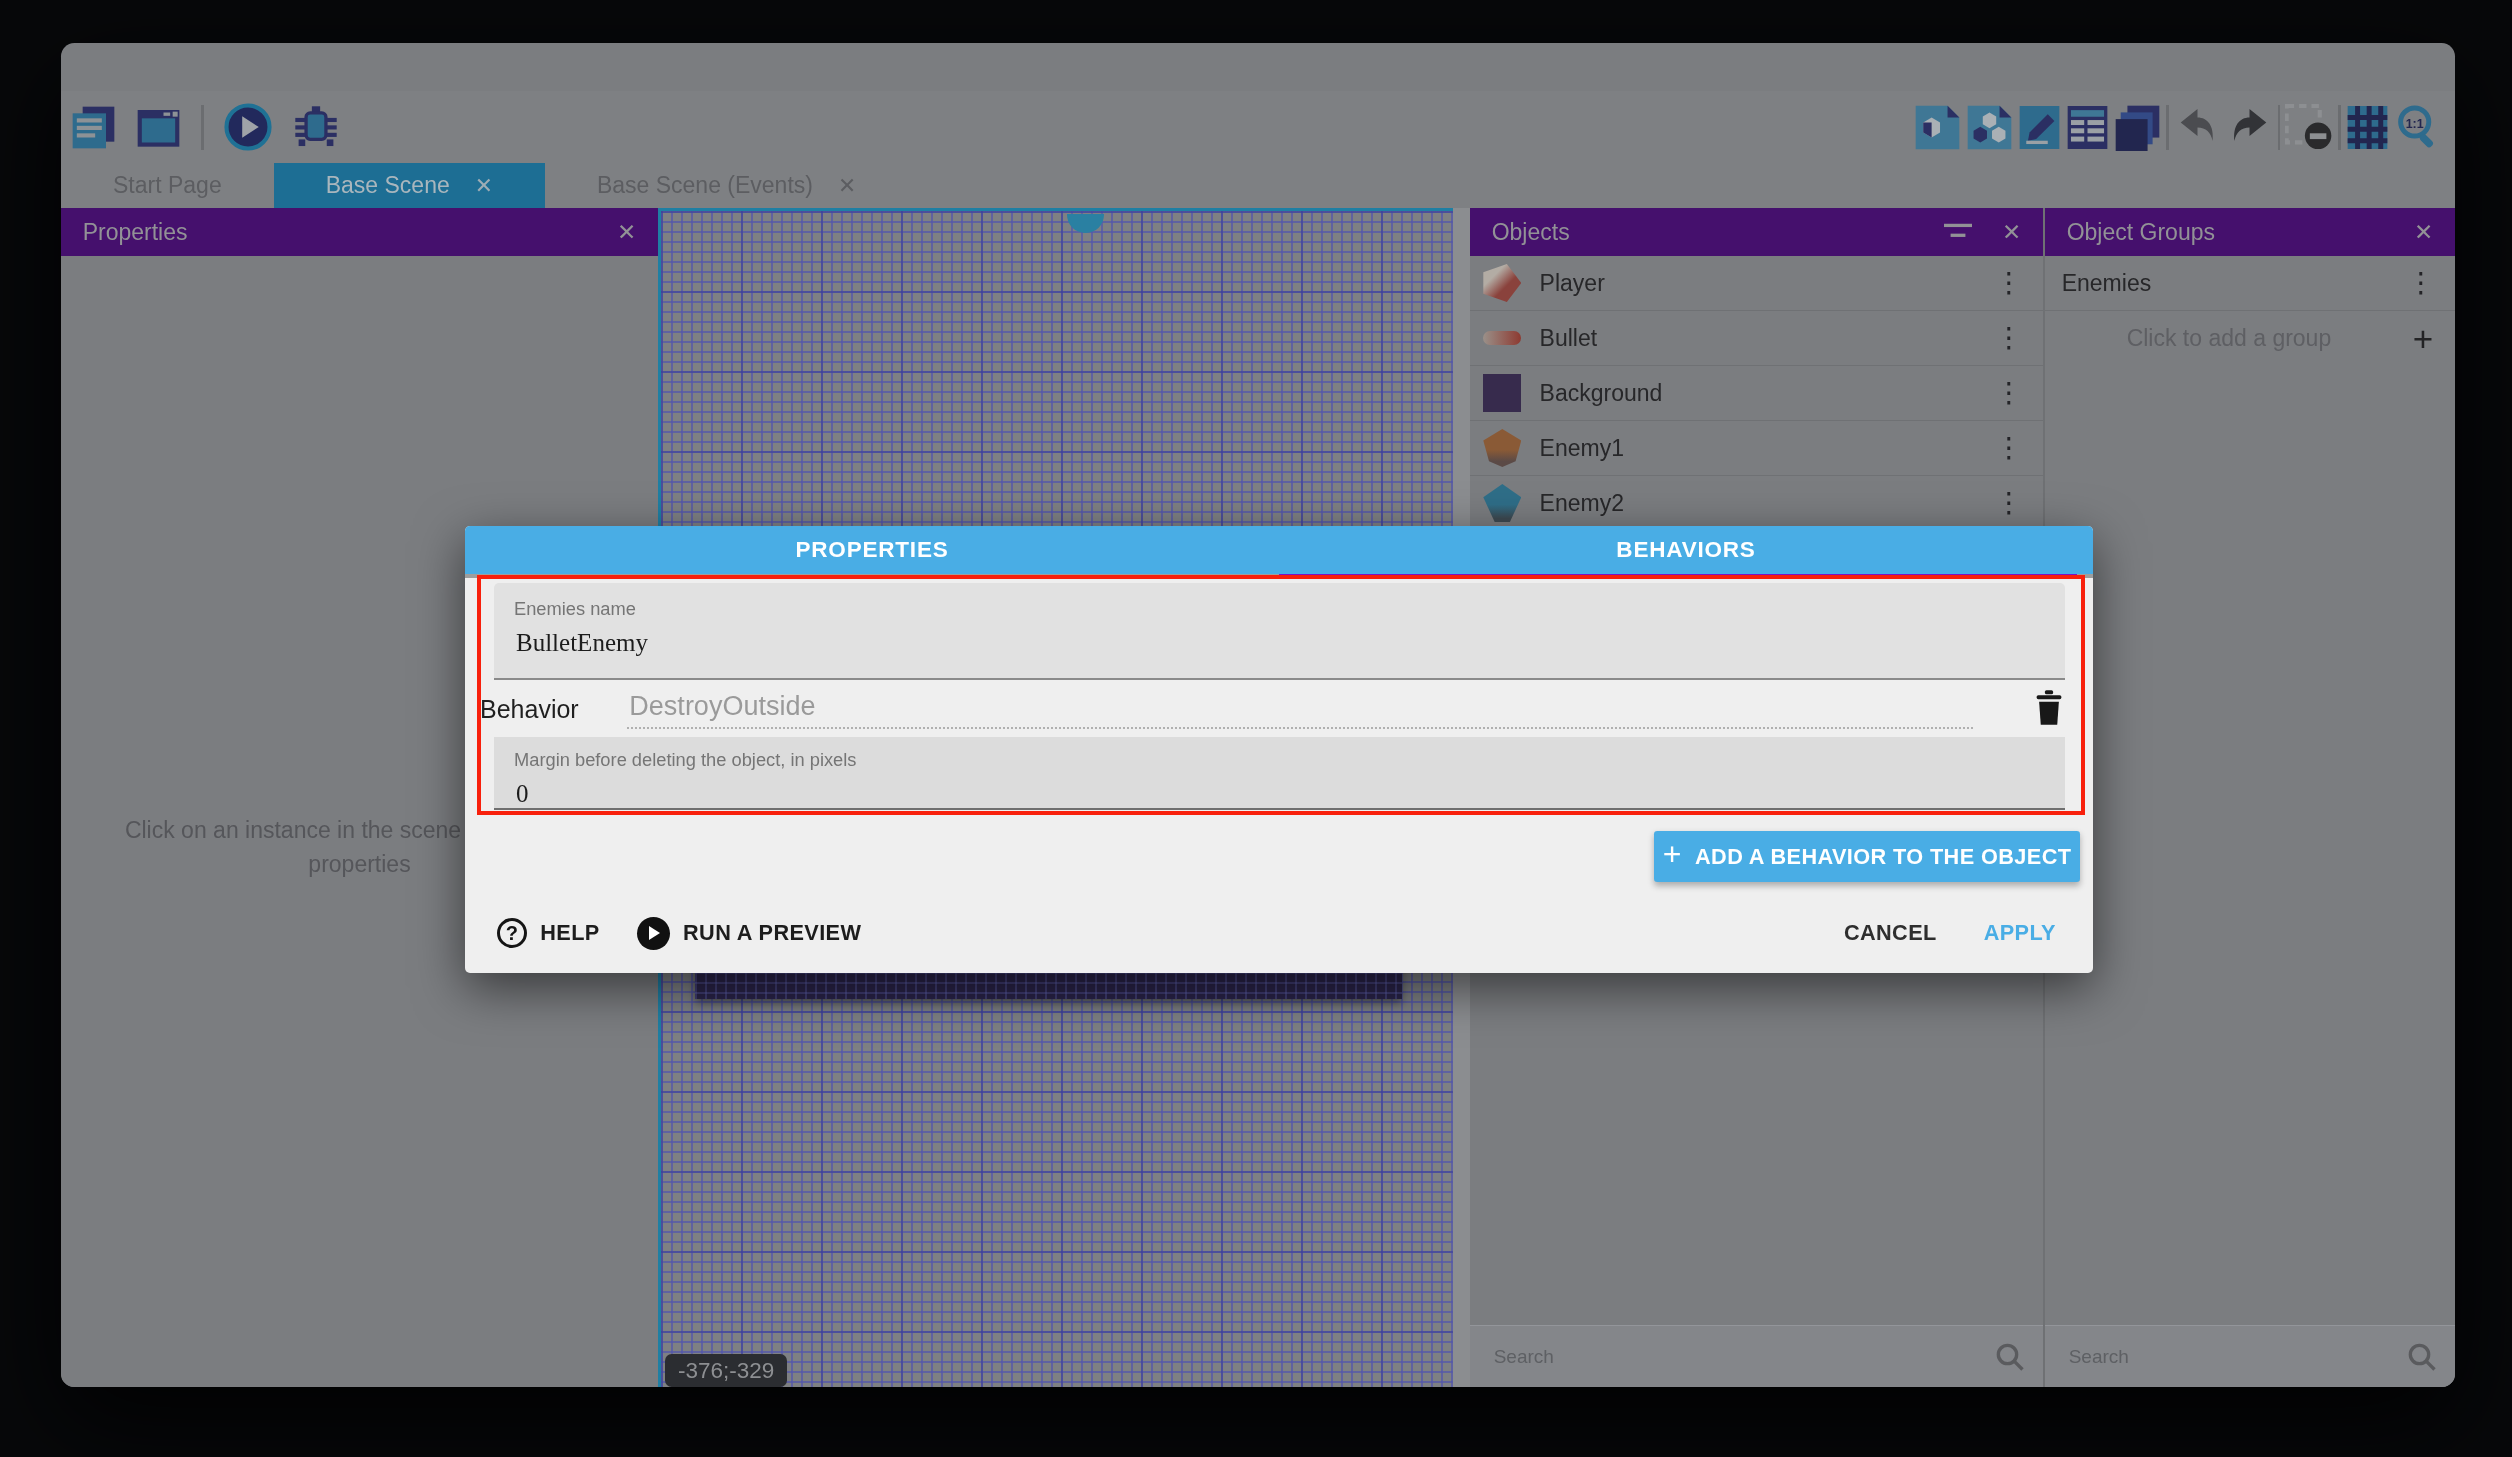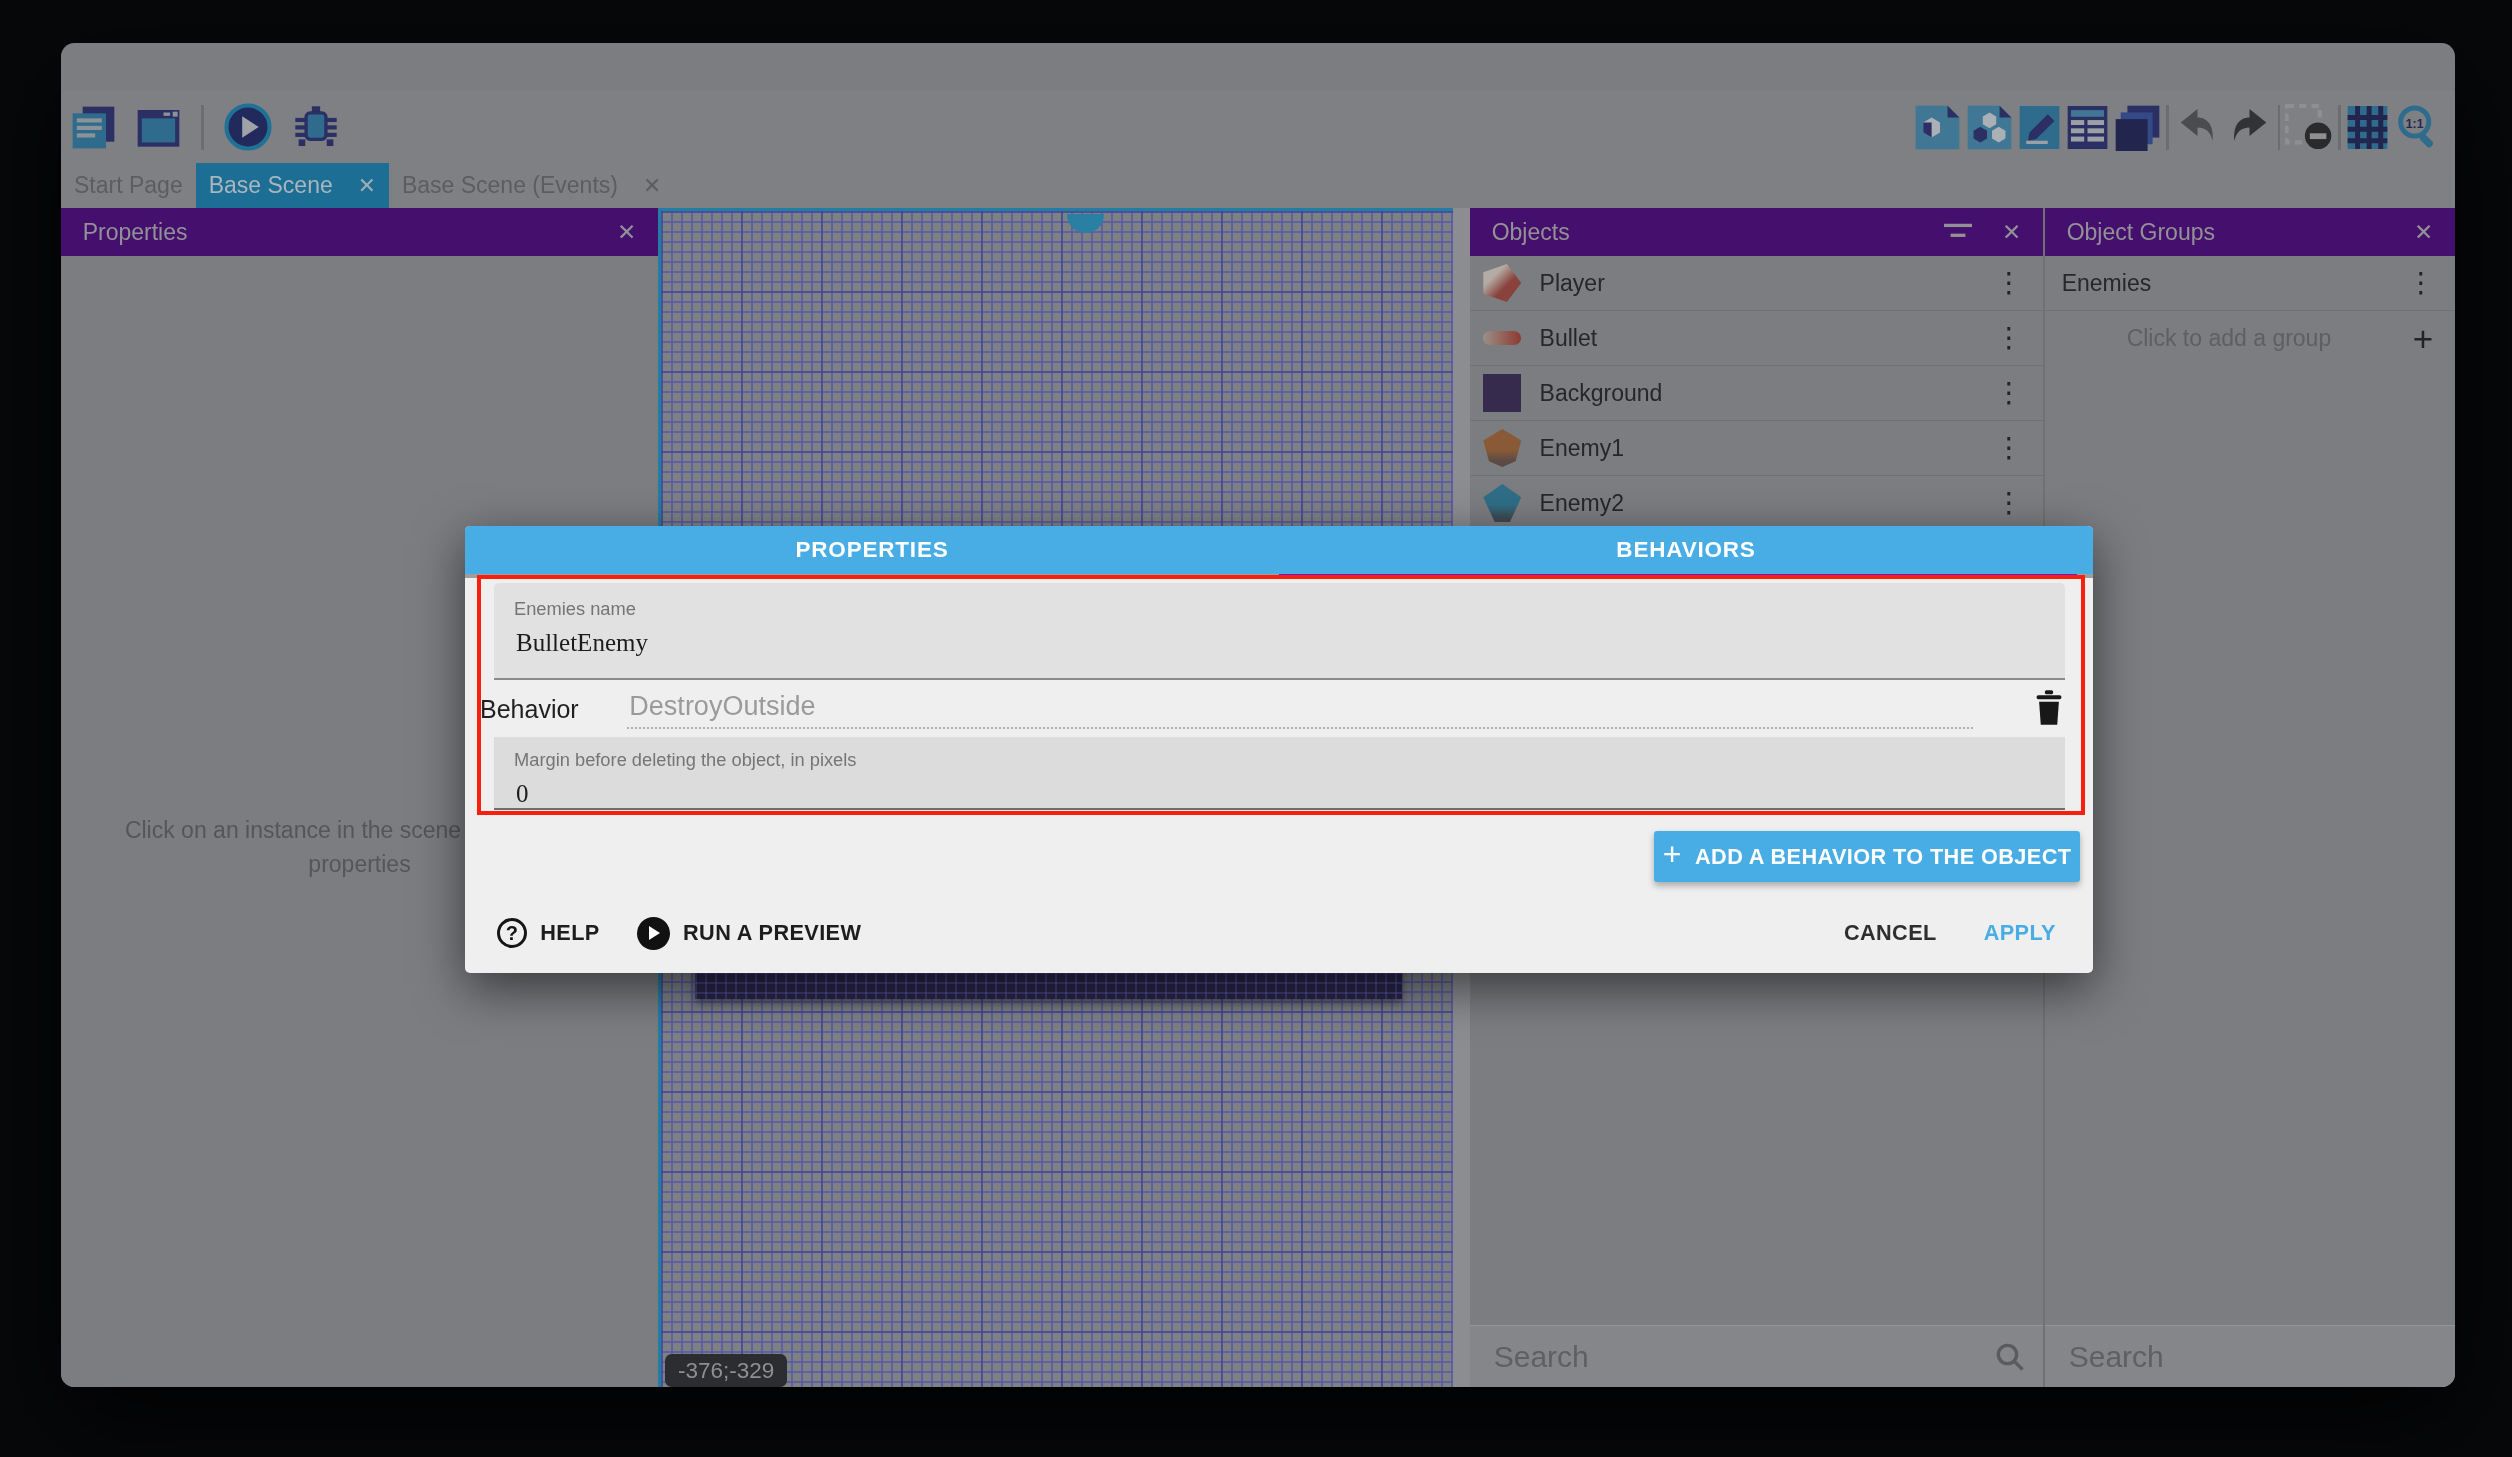--- a/index.html
+++ b/index.html
@@ -20,21 +20,21 @@
   .title-text{position:absolute;width:100%;top:0;line-height:48px;text-align:center;
     color:#7e7f83;font-size:21.7px;}
   
   .toolbar{position:absolute;left:0;top:48px;width:100%;height:72px;background:#7e8083;}
   .tb-left{position:absolute;left:10px;top:0;height:72px;display:flex;align-items:center;gap:20px;}
   .tb-right{position:absolute;right:13.3px;top:0;height:72px;display:flex;align-items:center;gap:5px;}
   .tb-divider{width:2.5px;height:45px;background:#6b6d70;}
   .tbi{display:block}
   
   .tabs{position:absolute;left:0;top:120px;width:100%;height:45px;background:#7e8083;display:flex;align-items:stretch;}
-  .tab{display:flex;align-items:center;gap:25px;padding:0 13px;font-size:23px;color:#5c5d61;}
+  .tab{display:flex;align-items:center;gap:25px;padding:0 52px;font-size:23px;color:#5c5d61;}
   .tab .x{font-size:21.7px;color:#5c5d61;}
   .tab.active{background:#1d6e94;color:#a9b6bd;}
   .tab.active .x{color:#9fadb5;}
   
   .content{position:absolute;left:0;top:165px;width:2394px;height:1179px;}
   .panel-header{position:absolute;left:0;top:0;width:100%;height:48px;background:#45106d;
     display:flex;align-items:center;color:#929296;font-size:23px;}
   .panel-header .ph-title{margin-left:21.7px;flex:1;}
   .panel-header .ph-icons{display:flex;align-items:center;gap:30px;margin-right:21.7px;}
   .xglyph{font-size:23px;color:#929296;}
@@ -78,21 +78,21 @@
   .thumb.background{background:#372b4d;}
   .thumb.enemy1{clip-path:polygon(50% 0,100% 30%,85% 85%,50% 100%,15% 85%,0 30%);background:linear-gradient(180deg,#8a5a36 55%,#5b4a46 85%);}
   .thumb.enemy2{clip-path:polygon(50% 0,100% 35%,70% 100%,30% 100%,0 35%);background:linear-gradient(180deg,#2f6e88 55%,#3e4a52 90%);}
   .add-group-row{position:absolute;left:0;top:103px;width:100%;height:55px;display:flex;align-items:center;}
   .add-group-row .hint{flex:1;text-align:center;font-size:23px;color:#5e5f63;}
   .add-group-row .plus{font-size:35px;color:#232325;margin-right:21.7px;font-weight:300;}
   
   .searchbar{position:absolute;left:0;bottom:0;width:100%;height:62px;background:#84868a;
     border-top:1.7px solid #93959a;display:flex;align-items:center;box-sizing:border-box;}
   .searchbar input{flex:1;background:transparent;border:none;outline:none;margin-left:21.7px;
-    font-size:30px;color:#3c3d40;font-family:inherit;}
+    font-size:19px;color:#3c3d40;font-family:inherit;}
   .searchbar input::placeholder{color:#5e6064;opacity:1;}
   .searchbar svg{margin-right:18.3px;flex:0 0 auto;}
   
   .dialog{position:absolute;left:404px;top:483px;width:1628px;height:447px;background:#efefef;
     border-radius:5px;box-shadow:0 15px 50px rgba(0,0,0,.55);z-index:40;}
   .dlg-tabs{position:absolute;left:0;top:0;width:100%;height:48px;background:#49ade5;
     border-radius:5px 5px 0 0;display:flex;}
   .dlg-tab{flex:1;display:flex;align-items:center;justify-content:center;color:#ffffff;
     font-size:22.5px;font-weight:bold;letter-spacing:0.8px;}
   .dlg-indicator{position:absolute;left:0;top:48px;width:100%;height:4.2px;background:#9e9e9e;}

